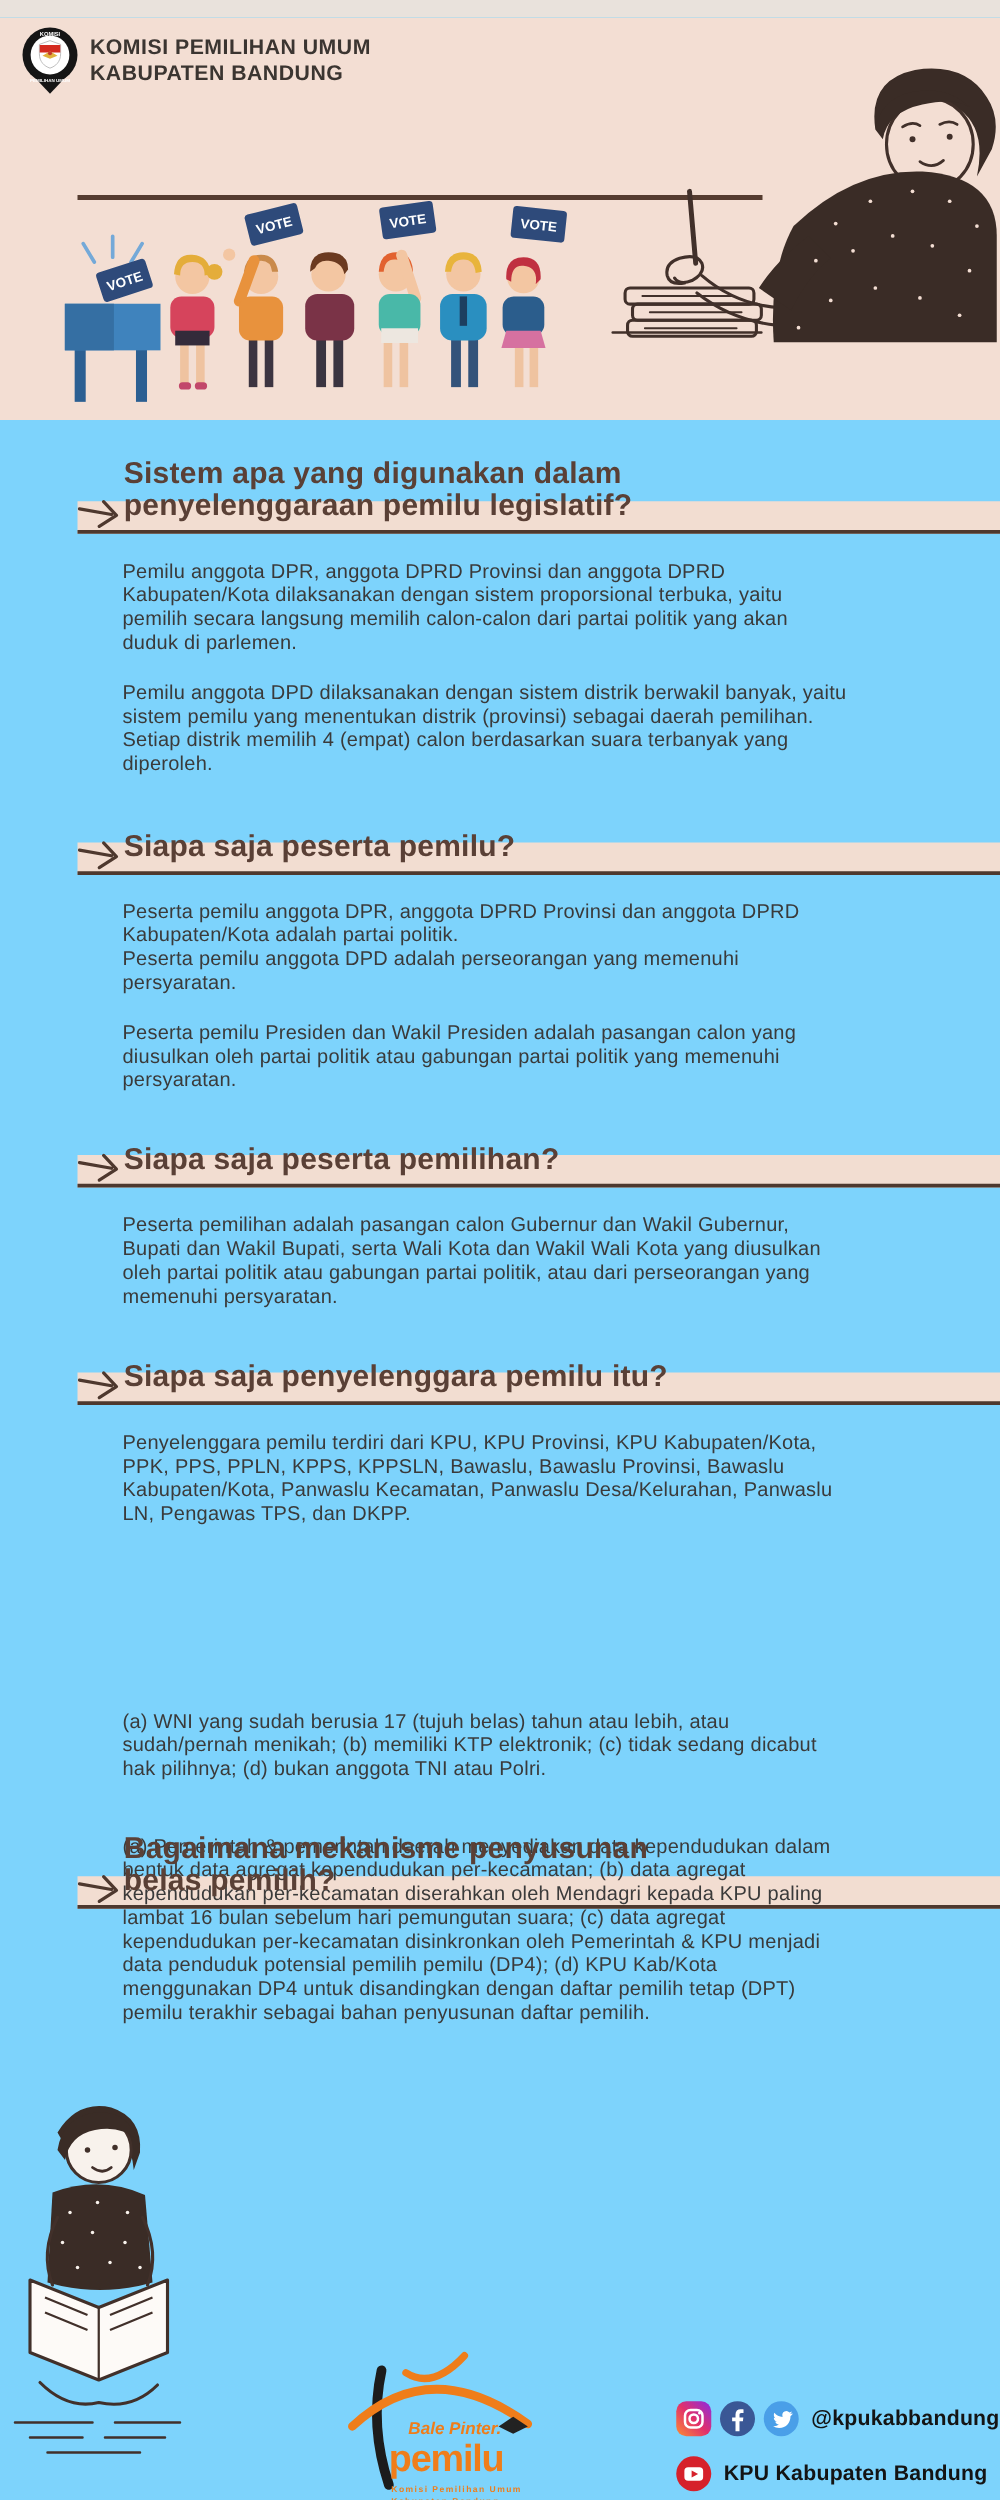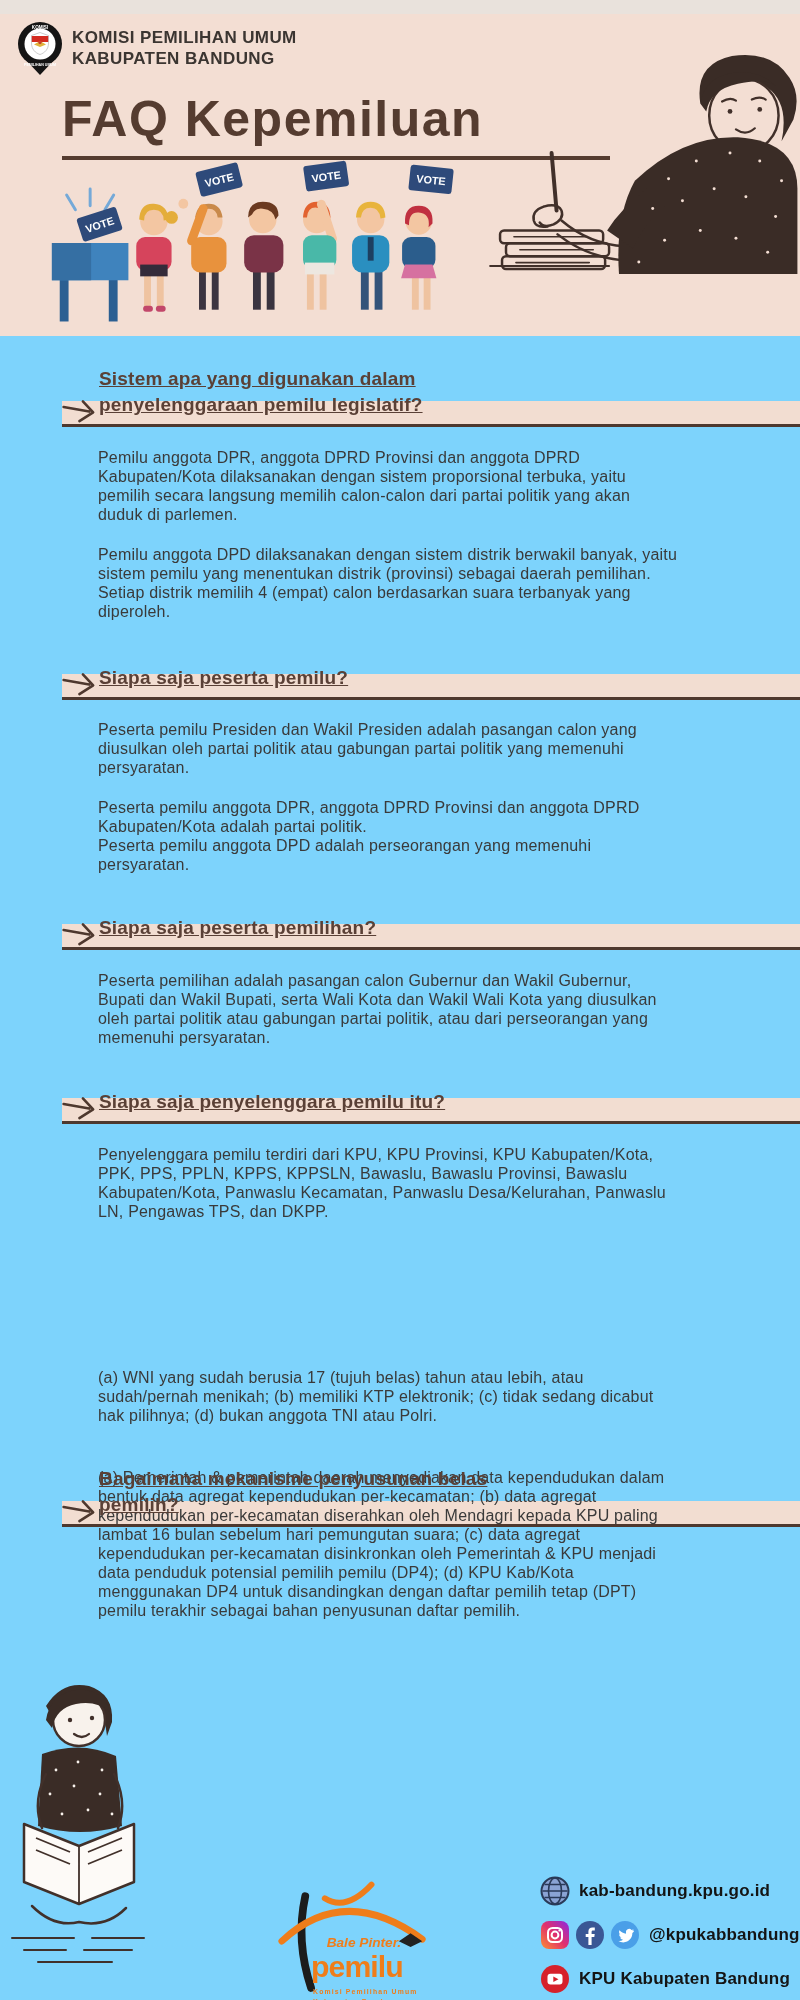--- a/index.html
+++ b/index.html
@@ -12,21 +12,21 @@
   .brand svg{display:block;}
   .brand-text{margin-left:8px;color:#3b3531;font-size:17px;font-weight:600;letter-spacing:.4px;line-height:21px;}
   .hero-title{position:absolute;left:62px;top:76px;margin:0;color:#553c30;font-size:50px;font-weight:bold;letter-spacing:1.5px;}
   .hero-underline{position:absolute;left:62px;top:142px;width:548px;height:4px;background:#553c30;}
   .voters{position:absolute;left:46px;top:146px;}
   .hero-person{position:absolute;left:440px;top:36px;}
 
   
   .q-head{position:absolute;left:62px;right:0;}
   .q-title{position:relative;z-index:1;margin:0;padding:0 0 9px 37px;max-width:470px;
-           color:#5a4036;font-size:19px;line-height:26px;font-weight:bold;letter-spacing:.2px;text-decoration:underline;}
+           color:#5a4036;font-size:24px;line-height:26px;font-weight:bold;letter-spacing:.2px;}
   .q-bar{position:absolute;left:0;right:0;bottom:0;height:23px;background:#f2ddd1;border-bottom:3px solid #4e382e;}
   .q-arrow{position:absolute;left:0;bottom:2px;z-index:1;}
   .answer{position:absolute;left:98px;width:580px;color:#3a3a3a;font-size:16px;line-height:19px;letter-spacing:.2px;}
   .answer p{margin:0;white-space:pre-line;}
   .answer p + p{margin-top:21px;}
 
   
   .footer-person{position:absolute;left:4px;top:1660px;}
   .bale-logo{position:absolute;left:276px;top:1866px;}
   .contact-row{position:absolute;left:540px;display:flex;align-items:center;}
@@ -53,21 +53,20 @@
         <path d="M15.8 16 h16.4 v6 h-16.4 z" fill="#d42b20"></path>
         <path d="M24 21 l-6 3.5 6 2.5 6 -2.5 z" fill="#e0b23c"></path>
         <circle cx="24" cy="22.5" r="1.6" fill="#c23a2a"></circle>
       </svg>
       <div class="brand-text">
         <div>KOMISI PEMILIHAN UMUM</div>
         <div>KABUPATEN BANDUNG</div>
       </div>
     </div>
 
-    <h1 class="hero-title">FAQ Kepemiluan</h1>
     <div class="hero-underline"></div>
 
     <svg class="voters" width="412" height="166" viewBox="0 0 420 168">
 
       <g>
         <path d="M30 50 l-9 -15 M45 46 v-17 M60 50 l9 -15" stroke="#74a9d8" stroke-width="3" stroke-linecap="round" fill="none"></path>
         <g transform="rotate(-18 56 66)">
           <rect x="34" y="52" width="42" height="25" rx="3" fill="#2e4a7a"></rect>
           <text x="55" y="69" text-anchor="middle" font-size="11" font-weight="bold" fill="#ffffff">VOTE</text>
         </g>
@@ -215,23 +214,23 @@
   <div class="q-head" style="top:651px">
     <span class="q-bar"></span>
     <svg class="q-arrow" width="36" height="26" viewBox="0 0 36 26">
       <g transform="rotate(10 18 13)">
           <path d="M1 11 H27 M19 2 L31 11 L19 22" stroke="#4e382e" stroke-width="2.6" fill="none" stroke-linecap="round" stroke-linejoin="round"></path>
         </g>
     </svg>
     <h2 class="q-title">Siapa saja peserta pemilu?</h2>
   </div>
   <div class="answer" style="top:706px">
-    <p>Peserta pemilu Presiden dan Wakil Presiden adalah pasangan calon yang diusulkan oleh partai politik atau gabungan partai politik yang memenuhi persyaratan.</p>
     <p>Peserta pemilu anggota DPR, anggota DPRD Provinsi dan anggota DPRD Kabupaten/Kota adalah partai politik.
 Peserta pemilu anggota DPD adalah perseorangan yang memenuhi persyaratan.</p>
+    <p>Peserta pemilu Presiden dan Wakil Presiden adalah pasangan calon yang diusulkan oleh partai politik atau gabungan partai politik yang memenuhi persyaratan.</p>
   </div>
 
   <div class="q-head" style="top:901px">
     <span class="q-bar"></span>
     <svg class="q-arrow" width="36" height="26" viewBox="0 0 36 26">
       <g transform="rotate(10 18 13)">
           <path d="M1 11 H27 M19 2 L31 11 L19 22" stroke="#4e382e" stroke-width="2.6" fill="none" stroke-linecap="round" stroke-linejoin="round"></path>
         </g>
     </svg>
     <h2 class="q-title">Siapa saja peserta pemilihan?</h2>
@@ -300,28 +299,20 @@
     <path d="M30 16 Q20 62 36 110" stroke="#1c1c1c" stroke-width="8" fill="none" stroke-linecap="round"></path>
     <path d="M6 62 Q70 2 150 60" stroke="#ef7d1a" stroke-width="7" fill="none" stroke-linecap="round"></path>
     <path d="M98 4 Q72 32 50 18" stroke="#ef7d1a" stroke-width="6" fill="none" stroke-linecap="round"></path>
     <text x="52" y="68" font-size="14" font-weight="bold" font-style="italic" fill="#ef7d1a">Bale Pinter.</text>
     <text x="36" y="99" font-size="31" font-weight="bold" fill="#ef7d1a" letter-spacing="-1">pemilu</text>
     <path d="M126 62 l12 -8 12 8 -12 6 z" fill="#222222"></path>
     <text x="38" y="116" font-size="7" font-weight="bold" fill="#ef7d1a" letter-spacing="1.2">Komisi Pemilihan Umum</text>
     <text x="38" y="126" font-size="7" font-weight="bold" fill="#ef7d1a" letter-spacing="1.2">Kabupaten Bandung</text>
   </svg>
 
-  <div class="contact-row r1">
-    <svg width="30" height="30" viewBox="0 0 30 30">
-      <circle cx="15" cy="15" r="13.5" fill="#8aa3d4" stroke="#2a3a58" stroke-width="2"></circle>
-      <ellipse cx="15" cy="15" rx="6.5" ry="13" fill="none" stroke="#2a3a58" stroke-width="1.6"></ellipse>
-      <path d="M2.5 15 H27.5 M4.5 8.5 H25.5 M4.5 21.5 H25.5" stroke="#2a3a58" stroke-width="1.6" fill="none"></path>
-    </svg>
-    <span class="txt">kab-bandung.kpu.go.id</span>
-  </div>
 
   <div class="contact-row r2">
     <span class="icon-strip">
       <svg width="30" height="30" viewBox="0 0 30 30">
         <defs>
           <linearGradient id="igg" x1="0" y1="1" x2="1" y2="0">
             <stop offset="0" stop-color="#fd8d32"></stop>
               <stop offset="0.5" stop-color="#e1306c"></stop>
               <stop offset="1" stop-color="#8a2be2"></stop>
           </linearGradient>

